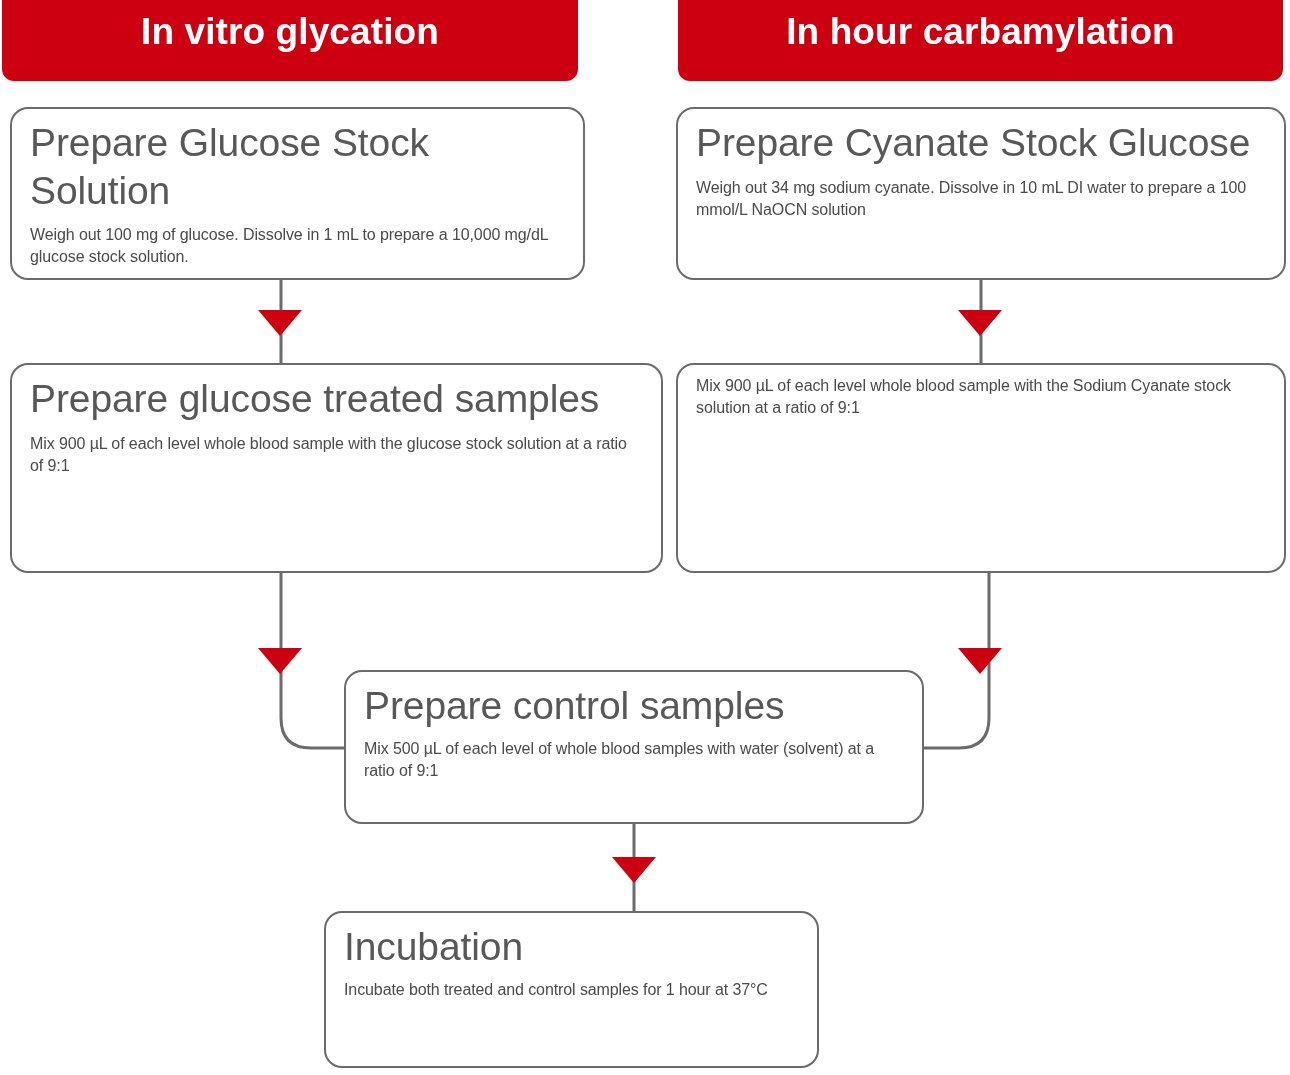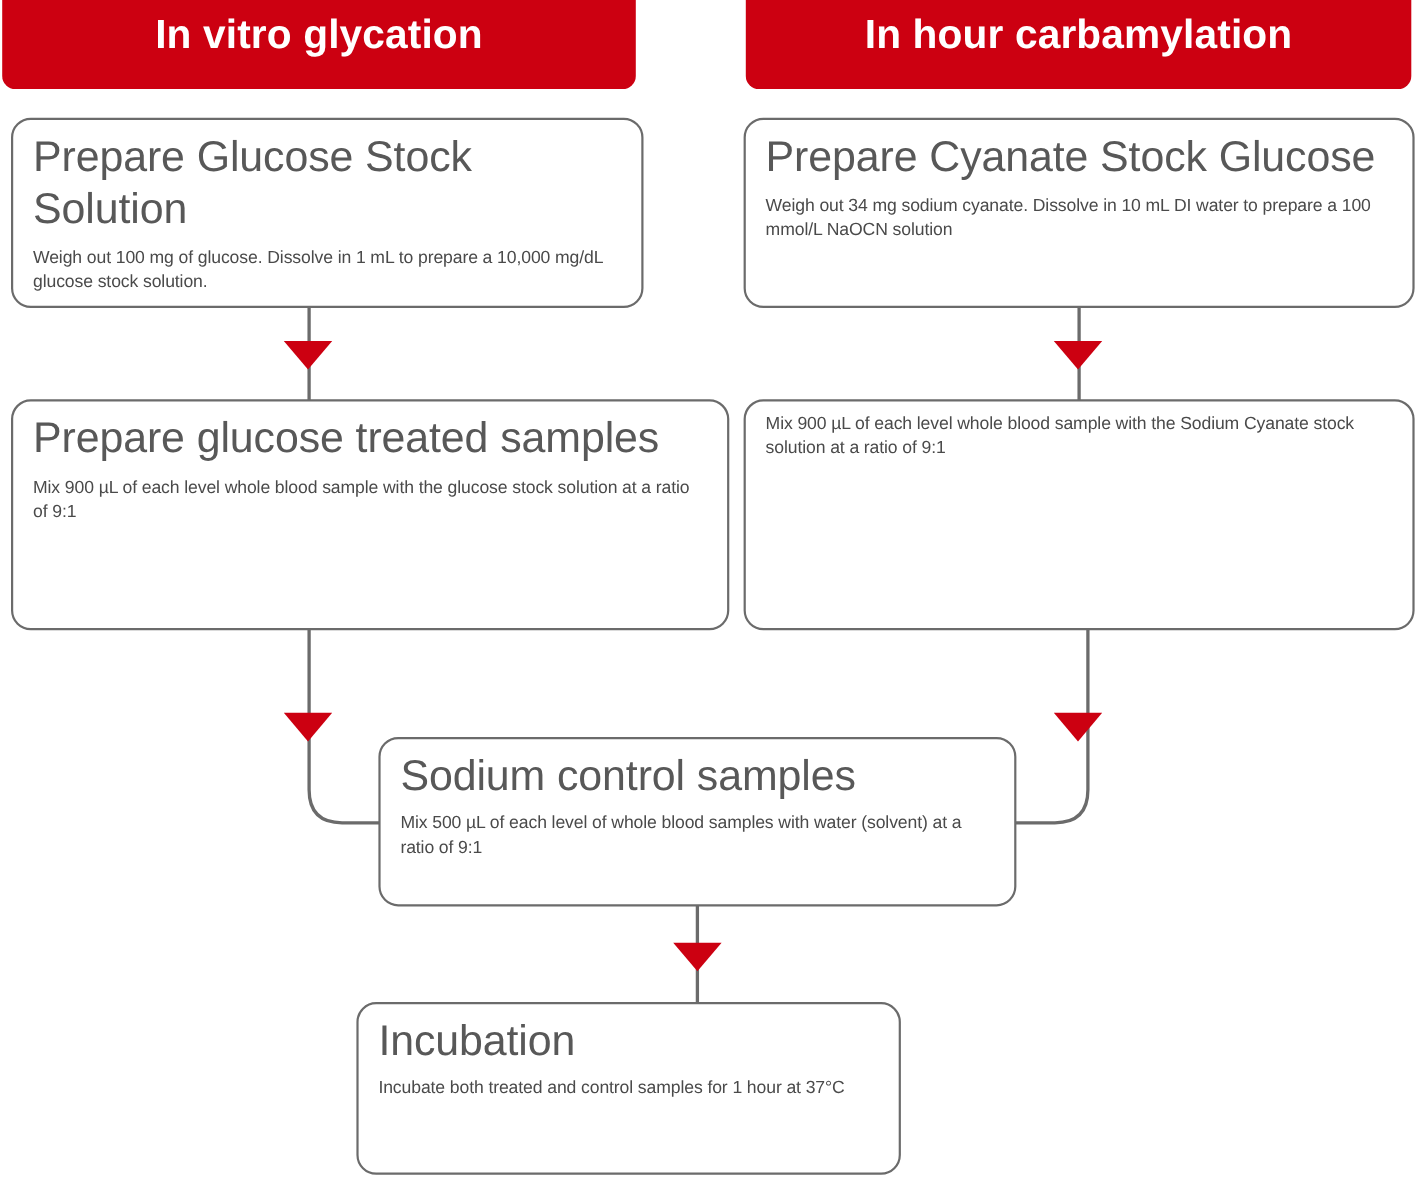--- a/index.html
+++ b/index.html
@@ -148,21 +148,21 @@
   <div class="box" id="box-glucose-treat">
     <div class="box-title">Prepare glucose treated samples</div>
     <div class="box-body">Mix 900 µL of each level whole blood sample with the glucose stock solution at a ratio of 9:1</div>
   </div>
 
   <div class="box" id="box-cyanate-treat">
     <div class="box-body">Mix 900 µL of each level whole blood sample with the Sodium Cyanate stock solution at a ratio of 9:1</div>
   </div>
 
   <div class="box" id="box-control">
-    <div class="box-title">Sodium control samples</div>
+    <div class="box-title">Prepare control samples</div>
     <div class="box-body">Mix 500 µL of each level of whole blood samples with water (solvent) at a ratio of 9:1</div>
   </div>
 
   <div class="box" id="box-incubation">
     <div class="box-title">Incubation</div>
     <div class="box-body">Incubate both treated and control samples for 1 hour at 37°C</div>
   </div>
 
   <div class="arrowhead" id="arrow-left-1"></div>
   <div class="arrowhead" id="arrow-right-1"></div>

